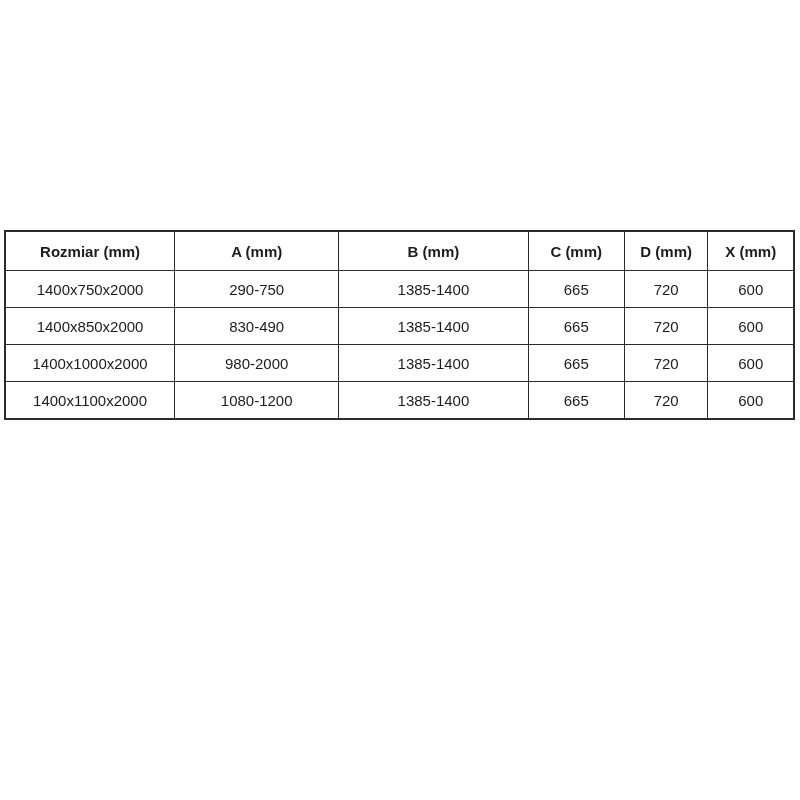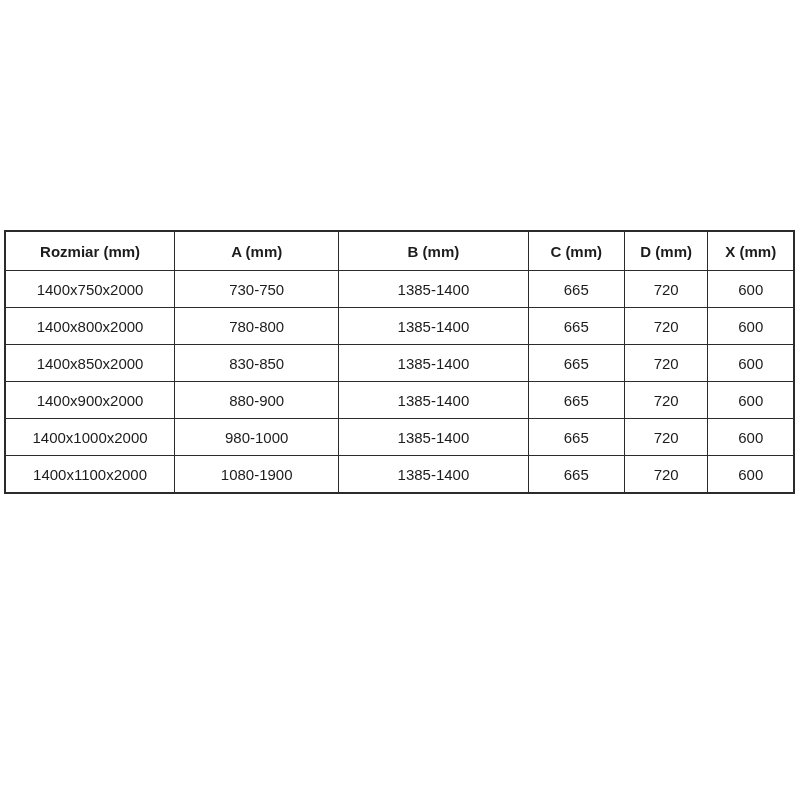--- a/index.html
+++ b/index.html
@@ -71,61 +71,45 @@
         <th>A (mm)</th>
         <th>B (mm)</th>
         <th>C (mm)</th>
         <th>D (mm)</th>
         <th>X (mm)</th>
       </tr>
     </thead>
     <tbody>
       <tr>
         <td>1400x750x2000</td>
-        <td>730-750</td>
-        <td>1385-1400</td>
-        <td>665</td>
-        <td>720</td>
-        <td>600</td>
-      </tr>
-      <tr>
-        <td>1400x800x2000</td>
-        <td>780-800</td>
+        <td>290-750</td>
         <td>1385-1400</td>
         <td>665</td>
         <td>720</td>
         <td>600</td>
       </tr>
       <tr>
         <td>1400x850x2000</td>
-        <td>830-850</td>
-        <td>1385-1400</td>
-        <td>665</td>
-        <td>720</td>
-        <td>600</td>
-      </tr>
-      <tr>
-        <td>1400x900x2000</td>
-        <td>880-900</td>
+        <td>830-490</td>
         <td>1385-1400</td>
         <td>665</td>
         <td>720</td>
         <td>600</td>
       </tr>
       <tr>
         <td>1400x1000x2000</td>
-        <td>980-1000</td>
+        <td>980-2000</td>
         <td>1385-1400</td>
         <td>665</td>
         <td>720</td>
         <td>600</td>
       </tr>
       <tr>
         <td>1400x1100x2000</td>
-        <td>1080-1900</td>
+        <td>1080-1200</td>
         <td>1385-1400</td>
         <td>665</td>
         <td>720</td>
         <td>600</td>
       </tr>
     </tbody>
   </table>
 </div>
 
 </body></html>

